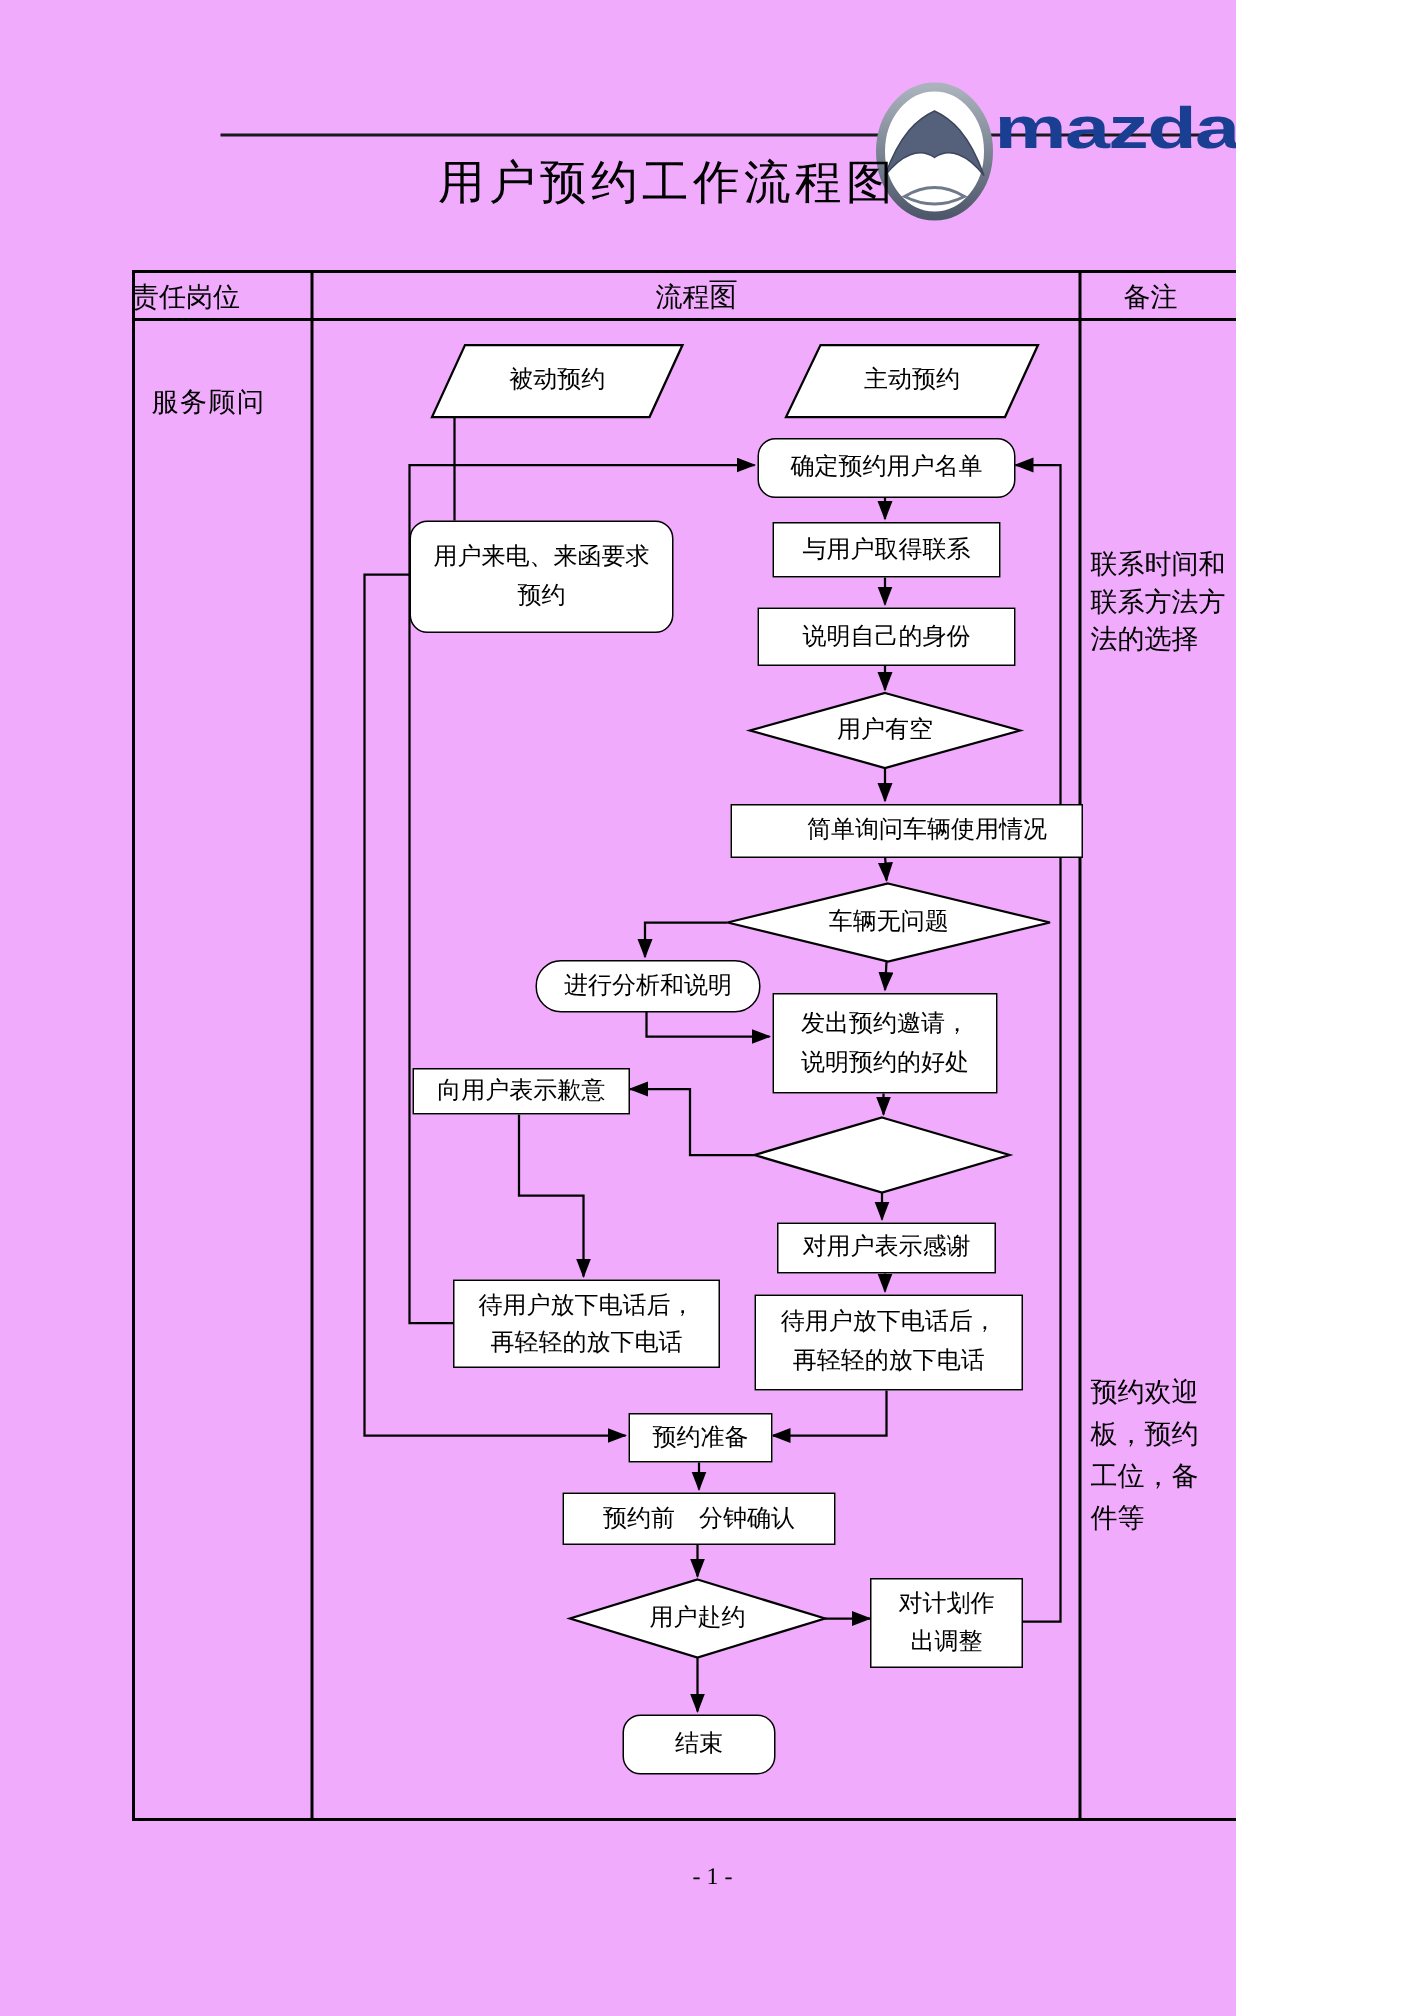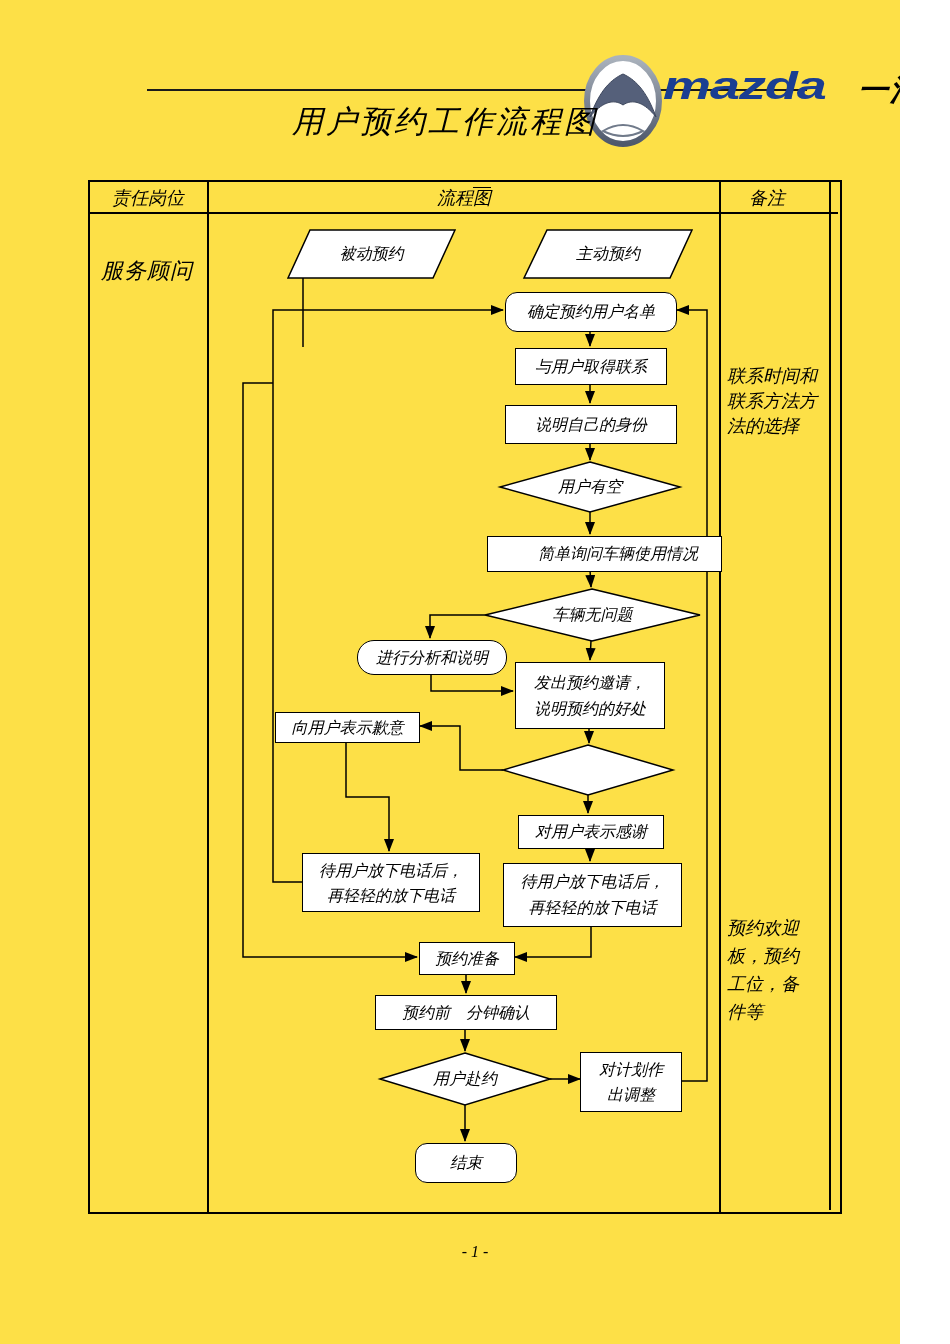--- a/index.html
+++ b/index.html
@@ -1,17 +1,17 @@
 <!DOCTYPE html>
 <html><head>
 <meta charset="utf-8">
 <style>
   html,body{margin:0;padding:0;background:#fff;}
-  #page{position:relative;width:900px;height:1344px;background:#fde047;overflow:hidden;
-        font-family:"Liberation Serif","DejaVu Serif",serif;color:#000;font-style:italic;}
+  #page{position:relative;width:824px;height:1344px;background:#f0abfc;overflow:hidden;
+        font-family:"Liberation Serif","DejaVu Serif",serif;color:#000;}
   .abs{position:absolute;}
   
   #hrule{left:147px;top:89px;width:660px;height:2px;background:#1a1a1a;}
   #doc-title{left:292px;top:101px;width:410px;text-align:left;font-size:31px;letter-spacing:3px;}
   #wordmark{left:663px;top:63px;font-family:"Liberation Sans",sans-serif;font-weight:900;
             font-size:50px;color:#1a3e92;letter-spacing:-1px;transform:scale(1.08,.78);transform-origin:left top;}
   #partner{left:858px;top:70px;font-size:30px;font-weight:bold;letter-spacing:2px;white-space:nowrap;}
   
   #tbl{left:88px;top:180px;width:750px;height:1030px;border:2px solid #000;}
   .vline,.hline{position:absolute;background:#000;}
@@ -49,25 +49,25 @@
   <div class="abs" id="partner">一汽轿车</div>
 
   <div class="abs" id="doc-title">用户预约工作流程图</div>
 
   <div class="abs" id="tbl"></div>
   <div class="vline" style="left:207px;top:180px;width:2px;height:1032px;"></div>
   <div class="vline" style="left:719px;top:180px;width:2px;height:1032px;"></div>
   <div class="vline" style="left:829px;top:182px;width:1.6px;height:1028px;"></div>
   <div class="hline" style="left:88px;top:212px;width:750px;height:2px;"></div>
 
-  <div class="abs thead" style="left:88px;top:186px;width:120px;text-align:center;">责任岗位</div>
+  <div class="abs thead" style="left:88px;top:186px;width:120px;text-align:left;">责任岗位</div>
   <div class="abs thead" style="left:208px;top:186px;width:512px;text-align:center;"><span>流程</span><span class="overlined">图</span></div>
   <div class="abs thead" style="left:722px;top:186px;width:90px;text-align:center;">备注</div>
 
-  <div class="abs" style="left:101px;top:256px;font-size:22px;letter-spacing:1px;">服务顾问</div>
+  <div class="abs" style="left:101px;top:256px;font-size:18px;letter-spacing:1px;">服务顾问</div>
 
   <div class="remark" style="left:727px;top:364px;line-height:25px;">
     <div>联系时间和</div>
     <div>联系方法方</div>
     <div>法的选择</div>
   </div>
   <div class="remark" style="left:727px;top:914px;line-height:28px;">
     <div>预约欢迎</div>
     <div>板，预约</div>
     <div>工位，备</div>
@@ -141,20 +141,24 @@
 
   <div class="node" style="left:302px;top:853px;width:176px;height:57px;flex-direction:column;line-height:25px;">
     <div>待用户放下电话后，</div>
     <div>再轻轻的放下电话</div>
   </div>
   <div class="node" style="left:503px;top:863px;width:177px;height:62px;flex-direction:column;line-height:26px;">
     <div>待用户放下电话后，</div>
     <div>再轻轻的放下电话</div>
   </div>
 
+  <div class="node round" style="left:273px;top:347px;width:174px;height:73px;flex-direction:column;line-height:26px;">
+    <div>用户来电、来函要求</div>
+    <div>预约</div>
+  </div>
 
   <div class="node" style="left:419px;top:942px;width:94px;height:31px;">预约准备</div>
 
   <div class="node" style="left:375px;top:995px;width:180px;height:33px;">预约前　分钟确认</div>
 
   <div class="node noborder" style="left:380px;top:1053px;width:170px;height:52px;">用户赴约</div>
 
   <div class="node" style="left:580px;top:1052px;width:100px;height:58px;flex-direction:column;line-height:25px;">
     <div>对计划作</div>
     <div>出调整</div>

